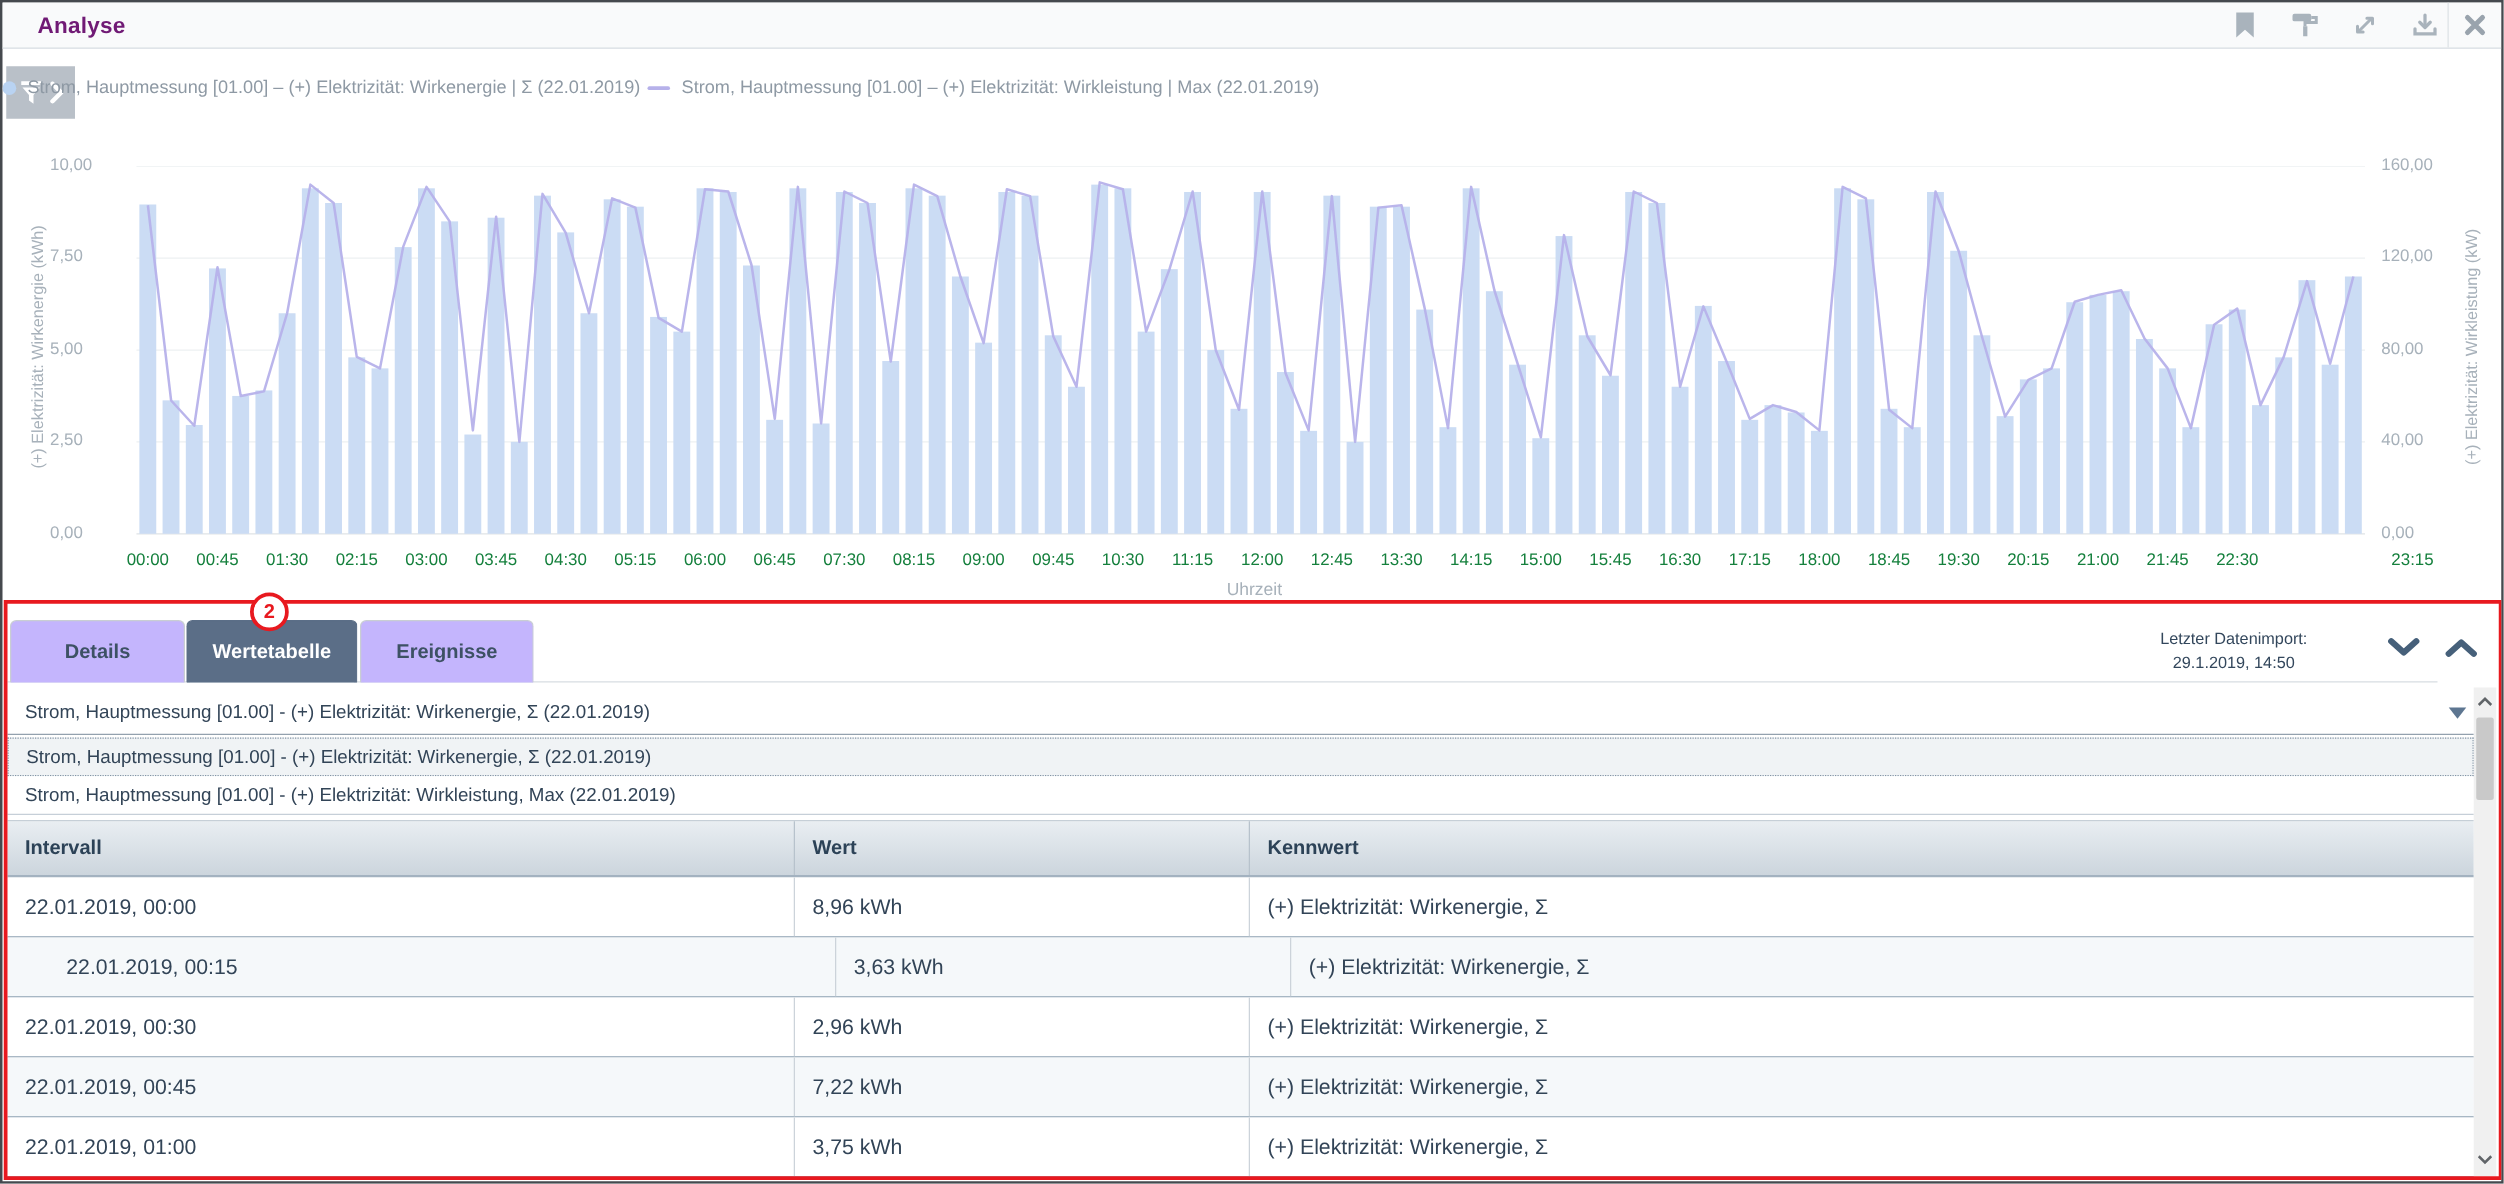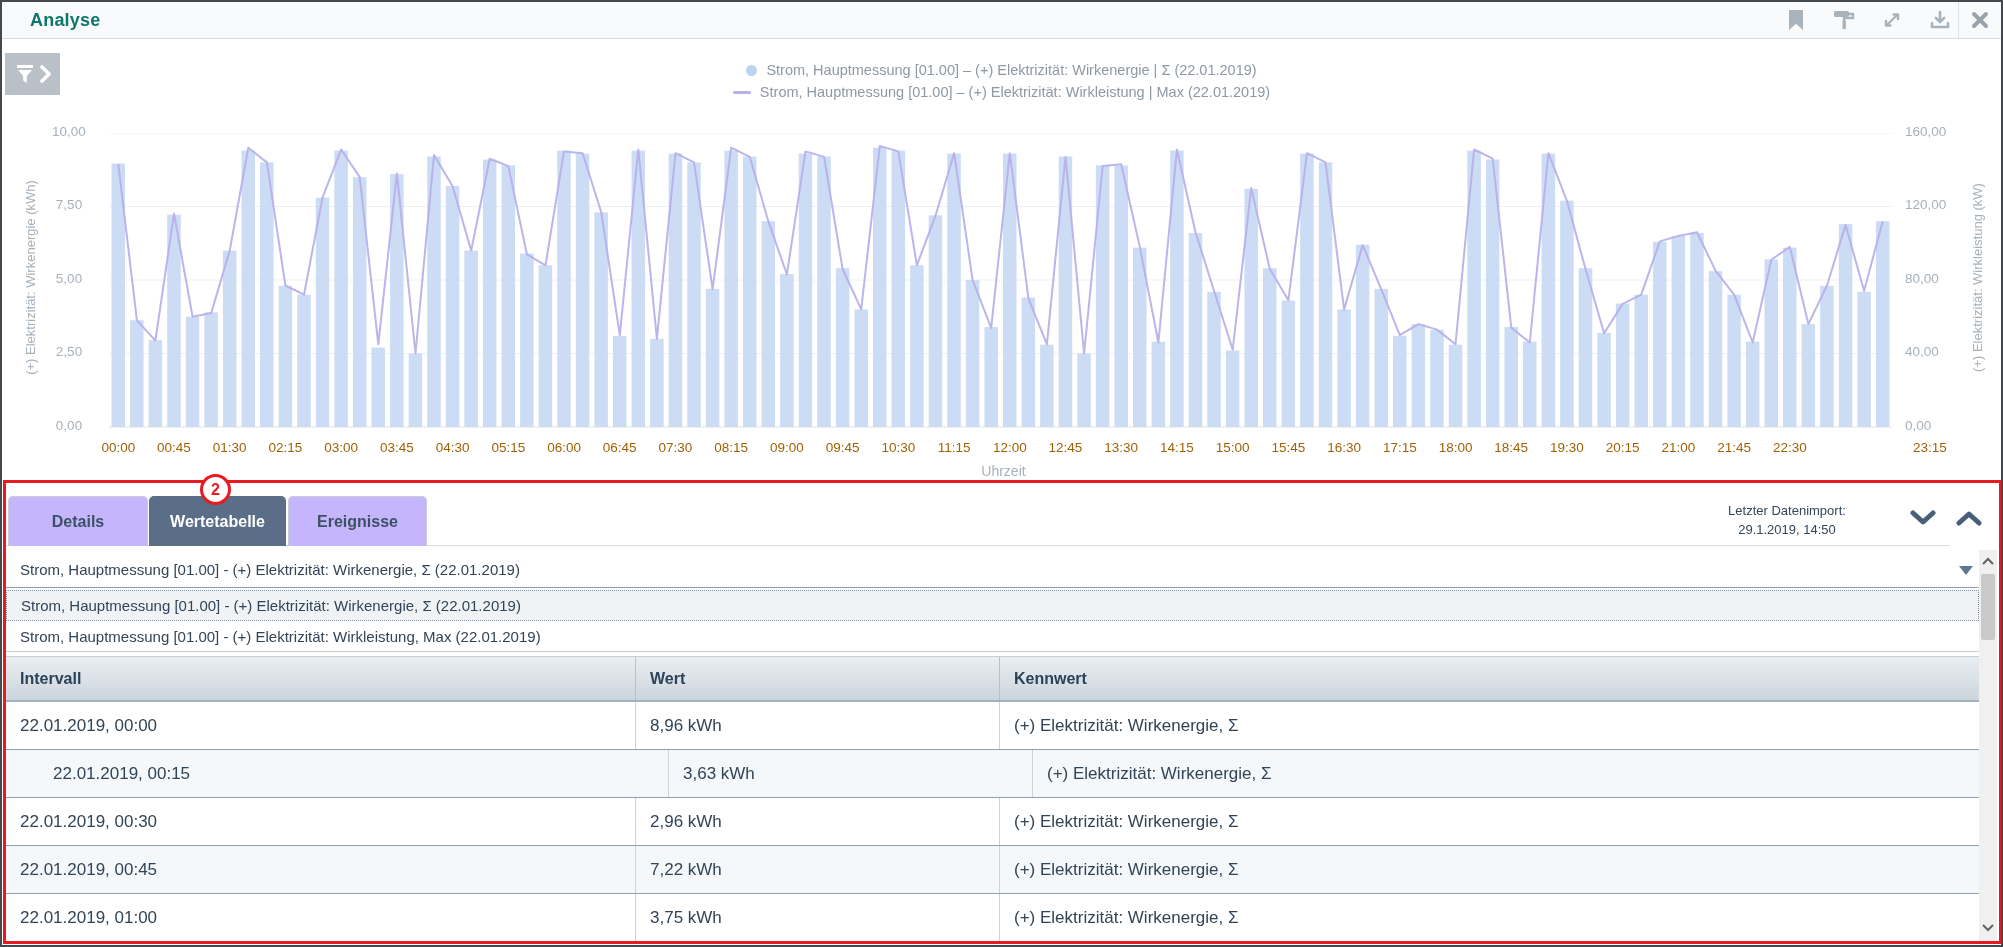--- a/index.html
+++ b/index.html
@@ -2,39 +2,39 @@
 <html><head>
 <meta charset="utf-8">
 <style>
   html,body{margin:0;padding:0;background:#e8e8e8;}
   *{box-sizing:border-box;}
   body{font-family:"Liberation Sans","DejaVu Sans",sans-serif;}
   .screen{position:relative;width:2003px;height:947px;background:#ffffff;border:2px solid #45494e;overflow:hidden;}
 
   
   .titlebar{position:absolute;left:0;top:0;width:100%;height:37px;background:#f9fafb;border-bottom:1px solid #d8dde2;}
-  .title{position:absolute;left:28px;top:8px;font-size:18px;font-weight:bold;color:#0f766e;letter-spacing:.2px;}
+  .title{position:absolute;left:28px;top:8px;font-size:18px;font-weight:bold;color:#701a75;letter-spacing:.2px;}
   .tb-icons{position:absolute;right:48px;top:0;height:36px;display:flex;align-items:center;gap:22px;}
   .tb-btn{width:26px;height:26px;display:flex;align-items:center;justify-content:center;cursor:pointer;}
   .tb-sep{position:absolute;right:42px;top:0;width:1px;height:36px;background:#dde2e6;}
   .close-btn{position:absolute;right:6px;top:4px;width:30px;height:28px;display:flex;align-items:center;justify-content:center;cursor:pointer;}
 
   
   .filter-btn{position:absolute;left:3px;top:51px;width:55px;height:42px;background:#b9c0c8;display:flex;align-items:center;justify-content:center;gap:4px;cursor:pointer;}
 
   
-  .legend{position:absolute;left:0;top:60px;width:100%;display:flex;flex-direction:column;align-items:center;gap:6px;z-index:2;}
+  .legend{position:absolute;left:0;top:60px;width:100%;display:flex;flex-direction:row;align-items:center;gap:6px;z-index:2;}
   .legend-row{display:flex;align-items:center;gap:9px;font-size:14.5px;color:#8e99a4;cursor:pointer;}
   .legend-dot{width:11px;height:11px;border-radius:50%;background:#b9d3f2;}
   .legend-line{width:18px;height:3px;border-radius:2px;background:#b6b1ea;}
   .axis-label{position:absolute;width:340px;text-align:center;font-size:13px;color:#a7b1ba;transform:rotate(-90deg);}
   .ytick{position:absolute;width:58px;font-size:13.5px;color:#a7b1ba;}
-  .ytick.left{text-align:center;}
+  .ytick.left{text-align:left;}
   .ytick.right{text-align:left;}
-  .xtick{position:absolute;width:70px;text-align:center;font-size:13.5px;color:#a16207;top:438px;}
+  .xtick{position:absolute;width:70px;text-align:center;font-size:13.5px;color:#15803d;top:438px;}
   .xlabel{position:absolute;left:0;top:461px;width:2003px;text-align:center;font-size:14px;color:#a7b1ba;}
   #plot{position:absolute;left:107px;top:131px;}
 
   
   .ann-rect{position:absolute;left:1px;top:478px;width:1999px;height:464px;border:3px solid #e8191f;z-index:40;pointer-events:none;}
   .ann-badge{position:absolute;left:198px;top:472px;width:31px;height:31px;background:#ffffff;border:3px solid #e8191f;border-radius:50%;color:#e8191f;font-size:16px;font-weight:bold;display:flex;align-items:center;justify-content:center;z-index:41;pointer-events:none;}
 
   
   .tabbar-line{position:absolute;left:4px;top:543px;width:1944px;height:1px;background:#d8dde2;}
   .tab{position:absolute;top:494px;height:50px;display:flex;align-items:center;justify-content:center;font-size:16px;font-weight:600;color:#3d5164;background:#c4b5fd;border:1px solid #c9ced3;border-bottom:none;border-radius:5px 5px 0 0;cursor:pointer;}

